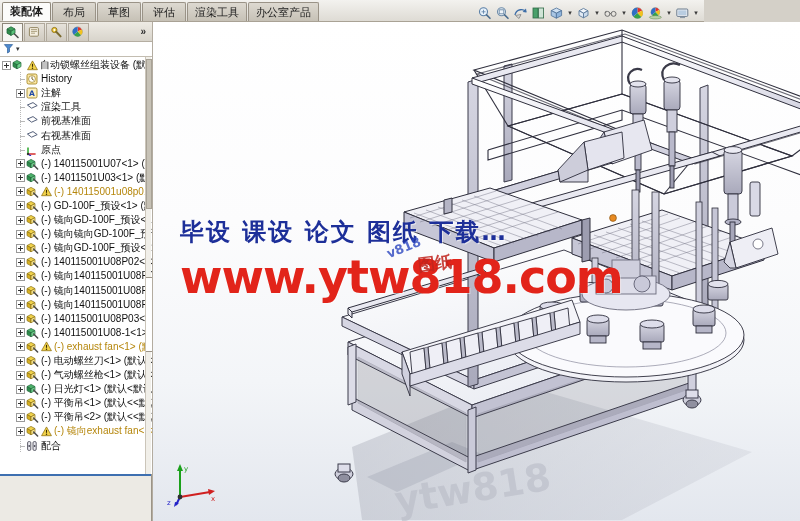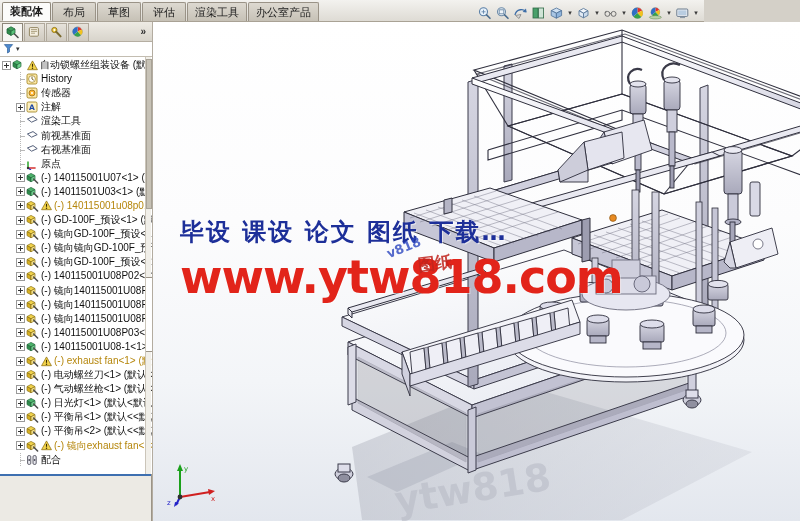--- a/index.html
+++ b/index.html
@@ -438,31 +438,20 @@
         <div class="trow indent2">
           <span class="stub"></span>
           <span class="ticon">
             <svg width="13" height="12" viewBox="0 0 13 12">
               <rect x="1" y="1" width="10" height="10" rx="1.6" fill="#fde9a8" stroke="#9a7b14" stroke-width=".8"></rect>
               <circle cx="6" cy="6" r="3.4" fill="#fff" stroke="#9a7b14" stroke-width=".7"></circle>
               <path d="M6 3.6V6l1.8 1.2" stroke="#6a5410" stroke-width=".9" fill="none"></path>
             </svg>
           </span>
           <span class="tlabel">History</span>
-        </div>
-        <div class="trow indent2">
-          <span class="stub"></span>
-          <span class="ticon">
-            <svg width="13" height="12" viewBox="0 0 13 12">
-              <rect x="1" y="1" width="10" height="10" rx="1.6" fill="#fde9a8" stroke="#9a7b14" stroke-width=".8"></rect>
-              <circle cx="6" cy="6" r="3" fill="#ffb734" stroke="#8a5e10" stroke-width=".7"></circle>
-              <circle cx="6" cy="6" r="1" fill="#fff"></circle>
-            </svg>
-          </span>
-          <span class="tlabel">传感器</span>
         </div>
         <div class="trow indent2">
           <span class="expander"></span>
           <span class="ticon">
             <svg width="13" height="12" viewBox="0 0 13 12">
               <rect x="1" y="1" width="10" height="10" rx="1.4" fill="#fdf0c0" stroke="#9a7b14" stroke-width=".8"></rect>
               <text x="6" y="9" font-size="7.5" font-family="DejaVu Sans, sans-serif" text-anchor="middle" fill="#1f49a8" font-weight="bold">A</text>
             </svg>
           </span>
           <span class="tlabel">注解</span>

